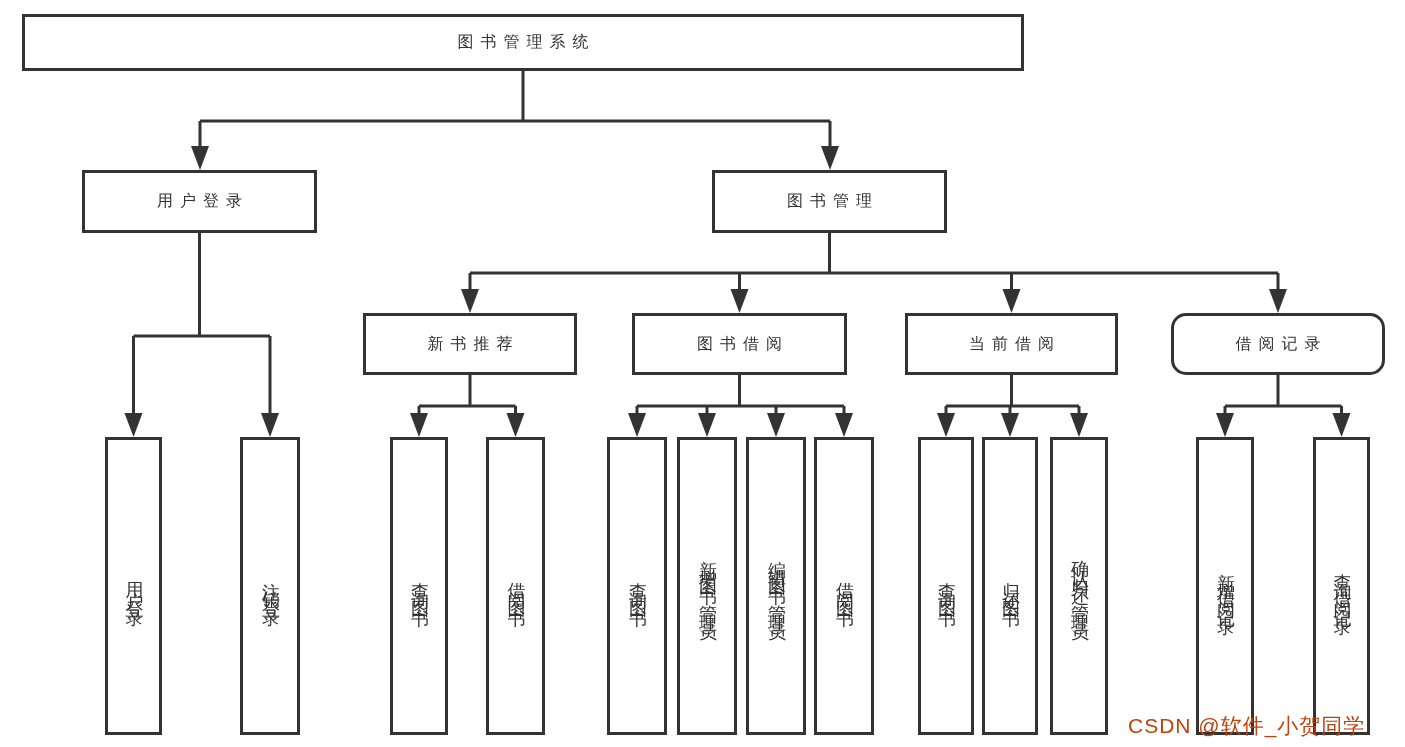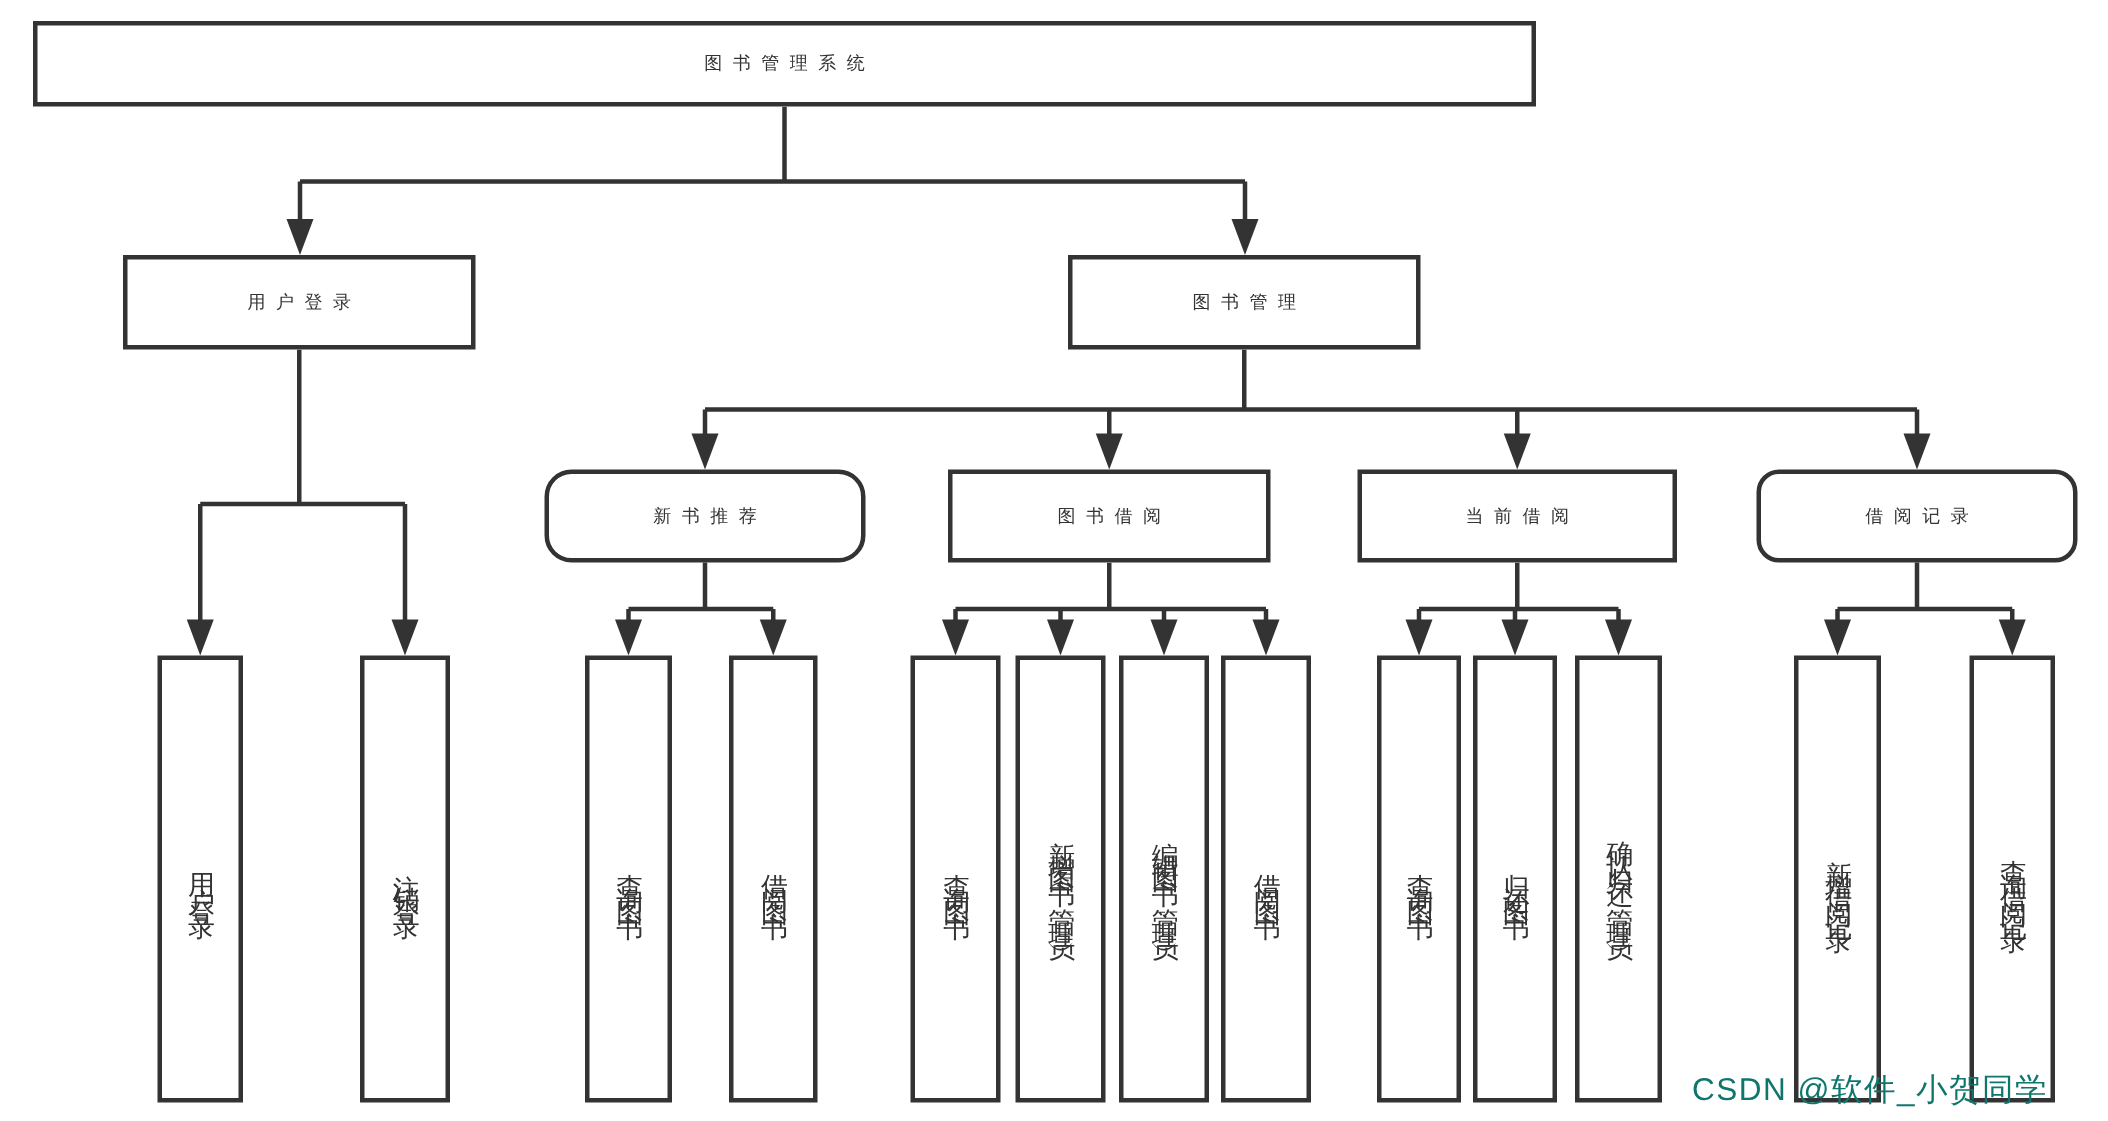--- a/index.html
+++ b/index.html
@@ -22,39 +22,39 @@
     box-sizing: border-box;
     background: #ffffff;
     border: 3px solid #333333;
     color: #333333;
     display: flex;
     align-items: center;
     justify-content: center;
     z-index: 2;
   }
   .hbox {
-    font-size: 12px;
+    font-size: 16px;
     letter-spacing: 7px;
     text-indent: 7px;
     white-space: nowrap;
   }
   .leaf {
     writing-mode: vertical-rl;
     font-size: 18px;
     letter-spacing: 9px;
     line-height: 1.1;
     padding: 6px 0;
   }
   #watermark {
     position: absolute;
     left: 1128px;
     top: 712px;
     z-index: 3;
     font-size: 21px;
-    color: #0f766e;
+    color: #c2410c;
     letter-spacing: 1px;
     white-space: nowrap;
   }
 </style>
 </head>
 <body>
 
 <div id="canvas">
 
   <svg id="connectors" viewBox="0 0 1405 747" xmlns="http://www.w3.org/2000/svg">
@@ -95,21 +95,21 @@
       <polygon points="1216,413 1234,413 1225,437"></polygon>
       <polygon points="1332.5,413 1350.5,413 1341.5,437"></polygon>
     </g>
   </svg>
 
   <div class="box hbox" style="left:22px; top:14px; width:1002px; height:57px;">图书管理系统</div>
 
   <div class="box hbox" style="left:82px; top:170px; width:235px; height:63px;">用户登录</div>
   <div class="box hbox" style="left:712px; top:170px; width:235px; height:63px;font-family:Liberation Mono, monospace;">图书管理</div>
 
-  <div class="box hbox" style="left:363px; top:313px; width:214px; height:62px;border-radius:18px;">新书推荐</div>
+  <div class="box hbox" style="left:363px; top:313px; width:214px; height:62px;">新书推荐</div>
   <div class="box hbox" style="left:632px; top:313px; width:215px; height:62px;">图书借阅</div>
   <div class="box hbox" style="left:905px; top:313px; width:213px; height:62px;">当前借阅</div>
   <div class="box hbox" style="left:1171px; top:313px; width:214px; height:62px;border-radius:15px;">借阅记录</div>
 
   <div class="box leaf" style="left:105px; top:437px; width:57px; height:298px;">用户登录</div>
   <div class="box leaf" style="left:240px; top:437px; width:60px; height:298px;">注销登录</div>
 
   <div class="box leaf" style="left:390px; top:437px; width:58px; height:298px;">查询图书</div>
   <div class="box leaf" style="left:486px; top:437px; width:59px; height:298px;">借阅图书</div>
 

